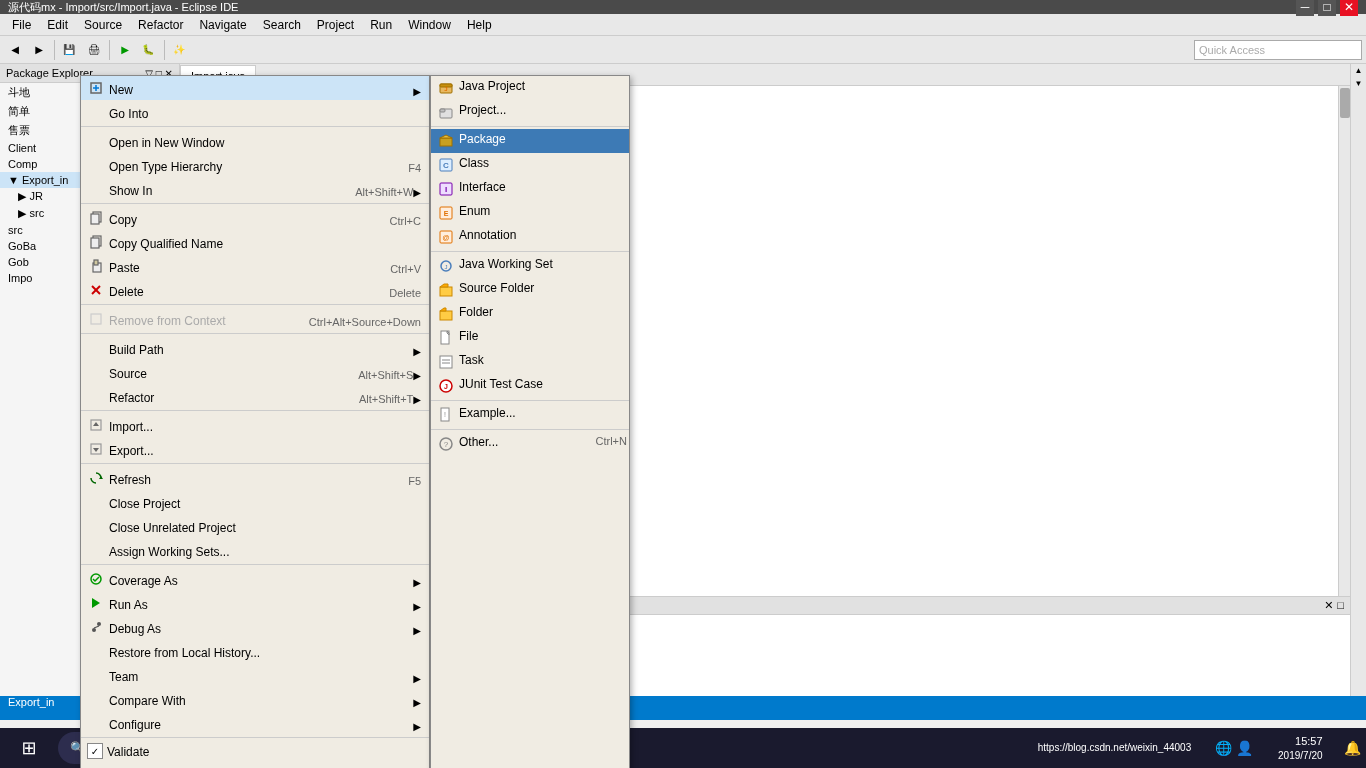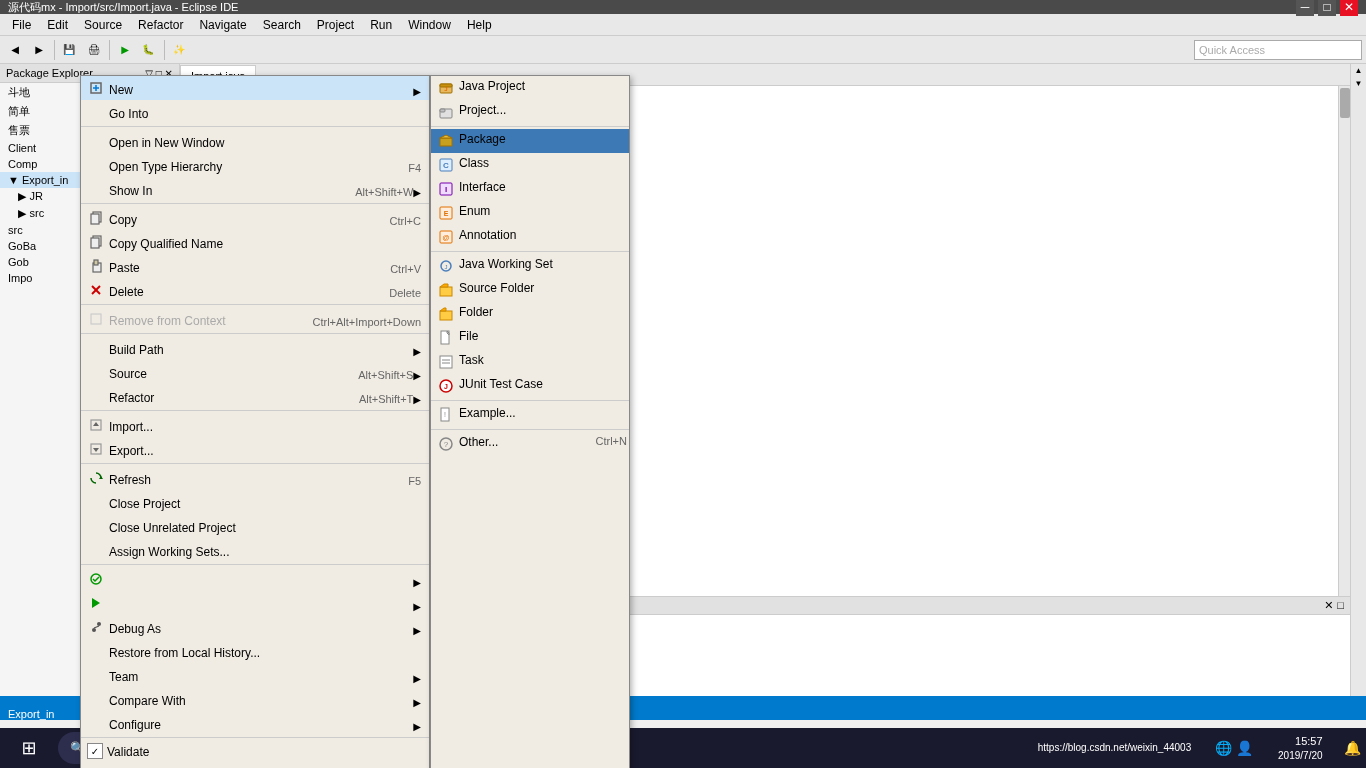--- a/index.html
+++ b/index.html
@@ -165,21 +165,21 @@
       display: flex;
       flex-direction: column;
     }
 
     
     #status-bar {
       background: #007acc;
       color: white;
       height: 24px;
       display: flex;
-      align-items: flex-end;
+      align-items: flex-start;
       padding: 0 8px;
       font-size: 11px;
     }
 
     
     #taskbar {
       background: #1a1a2e;
       height: 40px;
       display: flex;
       align-items: center;
@@ -255,21 +255,21 @@
       min-width: 200px;
       font-size: 12px;
       position: relative;
     }
     .sm-item {
       display: flex;
       padding: 3px 2px 3px 6px;
       cursor: pointer;
       white-space: nowrap;
     }
-    .sm-item.highlighted { background: #3d7ab5; color: #000000; }
+    .sm-item.highlighted { background: #3d7ab5; color: #ffffff; }
     .sm-icon { width: 18px; height: 18px; margin-right: 4px; display: flex; align-items: center; justify-content: center; flex-shrink: 0; font-size: 14px; }
     .sm-separator { height: 1px; background: #ccc; margin: 2px 0; }
 
     
     .icon-blue { color: #4a7ebb; }
     .icon-orange { color: #e07000; }
     .icon-red { color: #cc0000; }
     .icon-purple { color: #7700aa; }
 
     
@@ -458,21 +458,21 @@
       <span class="cm-shortcut">Delete</span>
     </div>
     <div class="cm-separator"></div>
     <div class="cm-item disabled">
       <div class="cm-icon">
         <svg width="14" height="14" viewBox="0 0 14 14">
             <rect x="2" y="2" width="10" height="10" fill="none" stroke="#ccc" stroke-width="1.2"></rect>
           </svg>
       </div>
       <span class="cm-label">Remove from Context</span>
-      <span class="cm-shortcut">Ctrl+Alt+Import+Down</span>
+      <span class="cm-shortcut">Ctrl+Alt+Source+Down</span>
     </div>
     <div class="cm-separator"></div>
     <div class="cm-item">
       <div class="cm-icon"></div>
       <span class="cm-label">Build Path</span>
       <span class="cm-arrow">▶</span>
     </div>
     <div class="cm-item">
       <div class="cm-icon"></div>
       <span class="cm-label">Source</span>
@@ -529,28 +529,30 @@
       <span class="cm-label">Assign Working Sets...</span>
     </div>
     <div class="cm-separator"></div>
     <div class="cm-item">
       <div class="cm-icon">
         <svg width="14" height="14" viewBox="0 0 14 14">
             <circle cx="7" cy="7" r="5" fill="none" stroke="#009900" stroke-width="1.5"></circle>
             <path d="M4,7 L6,9 L10,5" fill="none" stroke="#009900" stroke-width="1.5"></path>
           </svg>
       </div>
+      <span class="cm-label">Coverage As</span>
       <span class="cm-arrow">▶</span>
     </div>
     <div class="cm-item">
       <div class="cm-icon">
         <svg width="14" height="14" viewBox="0 0 14 14">
             <polygon points="3,2 11,7 3,12" fill="#009900"></polygon>
           </svg>
       </div>
+      <span class="cm-label">Run As</span>
       <span class="cm-arrow">▶</span>
     </div>
     <div class="cm-item">
       <div class="cm-icon">
         <svg width="14" height="14" viewBox="0 0 14 14">
             <circle cx="5" cy="10" r="2" fill="#555"></circle>
             <circle cx="10" cy="4" r="2" fill="#555"></circle>
             <line x1="5" y1="8" x2="10" y2="6" stroke="#555" stroke-width="1.2"></line>
           </svg>
       </div>

